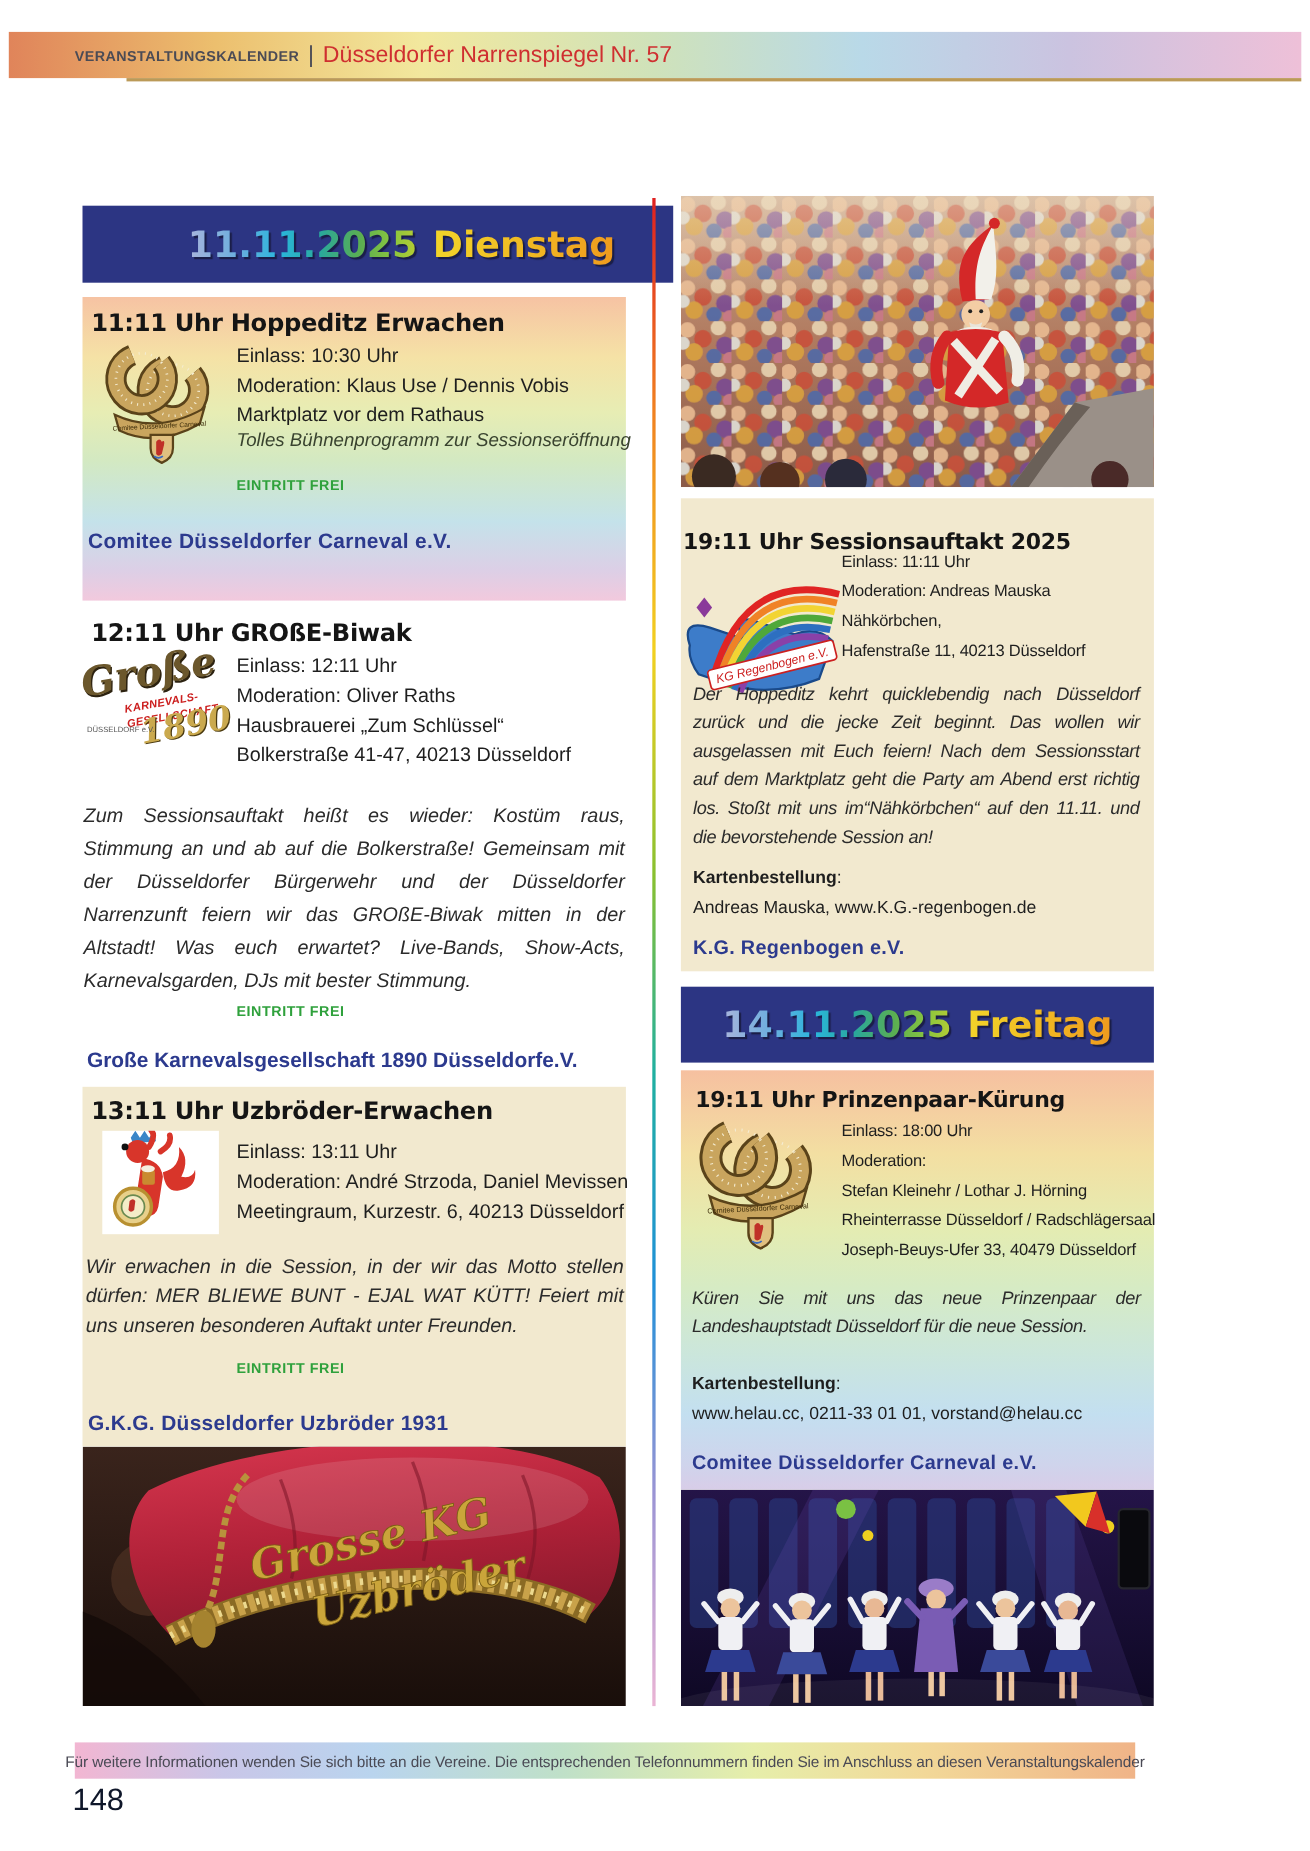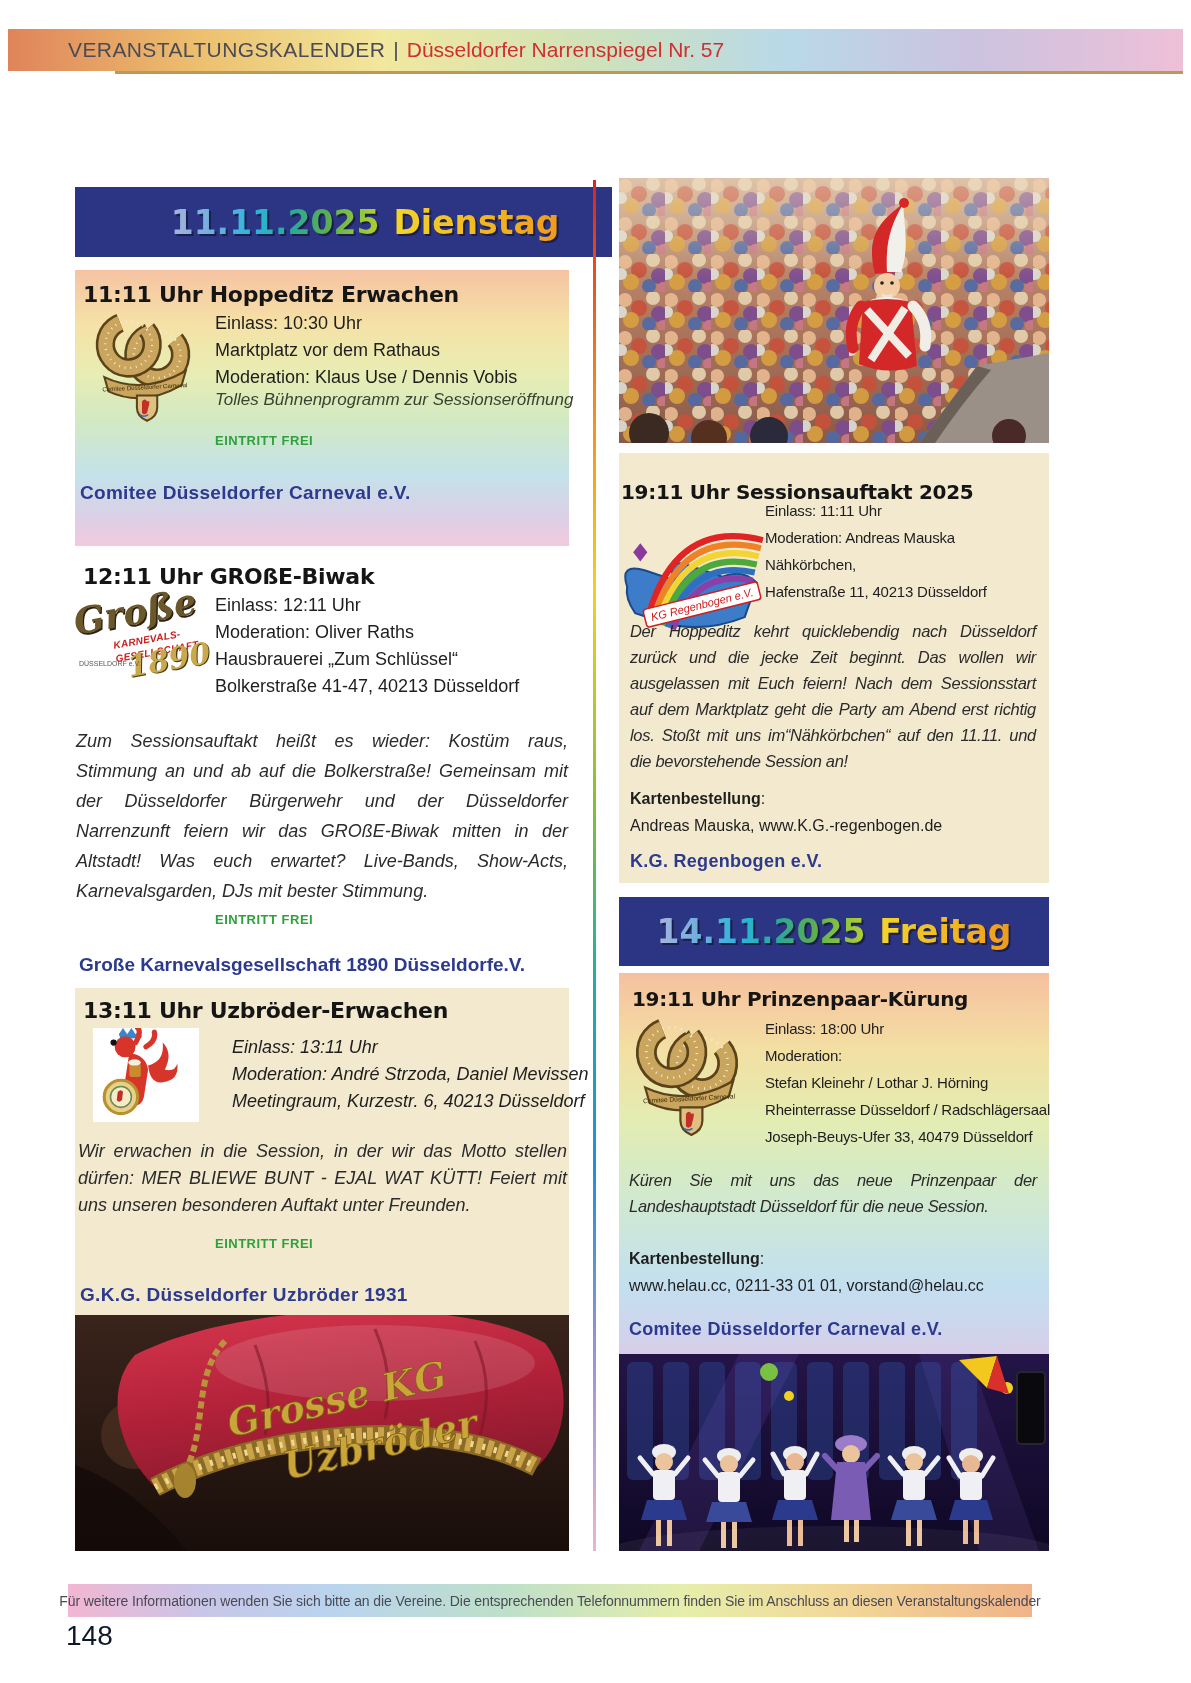--- a/index.html
+++ b/index.html
@@ -3,21 +3,21 @@
 <meta charset="utf-8">
 <style>
   html,body{margin:0;padding:0;background:#fff;}
   .page{position:relative;width:1191px;height:1683px;background:#fff;overflow:hidden;
         font-family:"Liberation Sans",sans-serif;}
   
   .header-bar{position:absolute;left:8px;top:29px;width:1175px;height:42px;
     background:linear-gradient(90deg,#e0845a 0%,#ecbf6e 16%,#f2e89e 32%,#cfe2ba 50%,
       #b9d9e8 66%,#cbc3e0 82%,#eec0d8 100%);
     display:flex;align-items:center;padding-left:60px;box-sizing:border-box;}
-  .header-title{font-weight:normal;font-size:21px;color:#4b4b55;letter-spacing:.4px;}
+  .header-title{font-weight:bold;font-size:13px;color:#4b4b55;letter-spacing:.4px;}
   .header-sep{font-size:21px;color:#4b4b55;margin:0 8px;font-weight:300;}
   .header-issue{font-size:21px;color:#cf2f30;}
   .gold-rule{position:absolute;left:115px;top:71px;width:1068px;height:3px;background:#bb9a58;}
   
   .banner{position:absolute;background:#2c3583;display:flex;align-items:center;
           justify-content:center;gap:14px;}
   #banner1{left:75px;top:187px;width:494px;height:70px;padding-left:43px;}
   #banner2{left:619px;top:897px;width:430px;height:69px;}
   .banner span{font-family:"DejaVu Sans",sans-serif;font-weight:bold;font-size:33px;
     -webkit-background-clip:text;background-clip:text;color:transparent;
@@ -112,22 +112,22 @@
         <circle cx="36" cy="34" r="23" fill="none" stroke="#f4ecd2" stroke-width="2.4" stroke-dasharray="0.9 4.6" transform="rotate(-40 36 34)"></circle>
         <path d="M12 66 Q50 84 92 60 L88 74 Q50 96 16 80 Z" fill="#c9a55e" stroke="#5a431a" stroke-width="2"></path>
         <text x="52" y="78" text-anchor="middle" font-size="6" fill="#3a2a08" transform="rotate(-3 52 78)">Comitee Düsseldorfer Carneval</text>
         <path d="M44 84 h20 v12 q0 9 -10 13 q-10 -4 -10 -13 z" fill="#e0c080" stroke="#5a431a" stroke-width="2"></path>
         <path d="M49 90 q3 -4 5 0 q3 -2 2 3 l-2 8 q-3 3 -5 0 z" fill="#c03028"></path>
         <path d="M47 103 q4 3 8 0" stroke="#3a6ac0" stroke-width="1.5" fill="none"></path>
       </svg>
     </div>
     <div class="det" style="left:140px;top:40px;">
       <div>Einlass: 10:30 Uhr</div>
+      <div>Moderation: Klaus Use / Dennis Vobis</div>
       <div>Marktplatz vor dem Rathaus</div>
-      <div>Moderation: Klaus Use / Dennis Vobis</div>
     </div>
     <div class="note" style="left:140px;top:120px;">Tolles Bühnenprogramm zur Sessionseröffnung</div>
     <div class="free" style="left:140px;top:163px;">EINTRITT FREI</div>
     <div class="club" style="left:5px;top:212px;">Comitee Düsseldorfer Carneval e.V.</div>
   </div>
 
   <div class="block" id="ev2">
     <div class="ttl" style="left:8px;top:8px;">12:11 Uhr GROßE-Biwak</div>
     <div class="gr-wrap" style="left:0;top:40px;">
       <span class="gr-script">Große</span>
@@ -157,21 +157,21 @@
         <path d="M34 24 q16 2 18 16 l-4 26 q-2 10 -14 8 l-14 -4 q-6 -10 2 -16 l8 -4 z" fill="#d8352a"></path>
         <path d="M40 14 q6 -10 2 -14 m8 18 q10 -6 8 -14" stroke="#d8352a" stroke-width="5" fill="none" stroke-linecap="round"></path>
         <path d="M52 36 q16 -4 14 -22 q10 10 2 26 q10 2 12 -6 q2 16 -14 18 q-12 2 -14 -16z" fill="#d8352a"></path>
         <rect x="34" y="34" width="11" height="13" rx="2" fill="#c98a30"></rect>
         <ellipse cx="39" cy="33" rx="6" ry="3" fill="#f5efdf"></ellipse>
         <circle cx="26" cy="66" r="16" fill="#e8d08a" stroke="#b89030" stroke-width="3"></circle>
         <circle cx="26" cy="66" r="10" fill="#f4ecc8" stroke="#6a8a50" stroke-width="1.5"></circle>
         <path d="M23 61 q3 -3 5 0 l-1 8 q-3 3 -5 0 z" fill="#c03028"></path>
       </svg>
     </div>
-    <div class="det" style="left:157px;top:46px;font-style:italic;">
+    <div class="det" style="left:140px;top:46px;">
       <div>Einlass: 13:11 Uhr</div>
       <div>Moderation: André Strzoda, Daniel Mevissen</div>
       <div>Meetingraum, Kurzestr. 6, 40213 Düsseldorf</div>
     </div>
     <div class="desc tight" style="left:3px;top:150px;width:489px;">Wir erwachen in die Session, in der wir das Motto stellen dürfen: MER BLIEWE BUNT - EJAL WAT KÜTT!  Feiert mit uns unseren besonderen Auftakt unter Freunden.</div>
     <div class="free" style="left:140px;top:248px;">EINTRITT FREI</div>
     <div class="club" style="left:5px;top:296px;">G.K.G. Düsseldorfer Uzbröder 1931</div>
   </div>
 
   <div class="photo" id="photo-cap">

